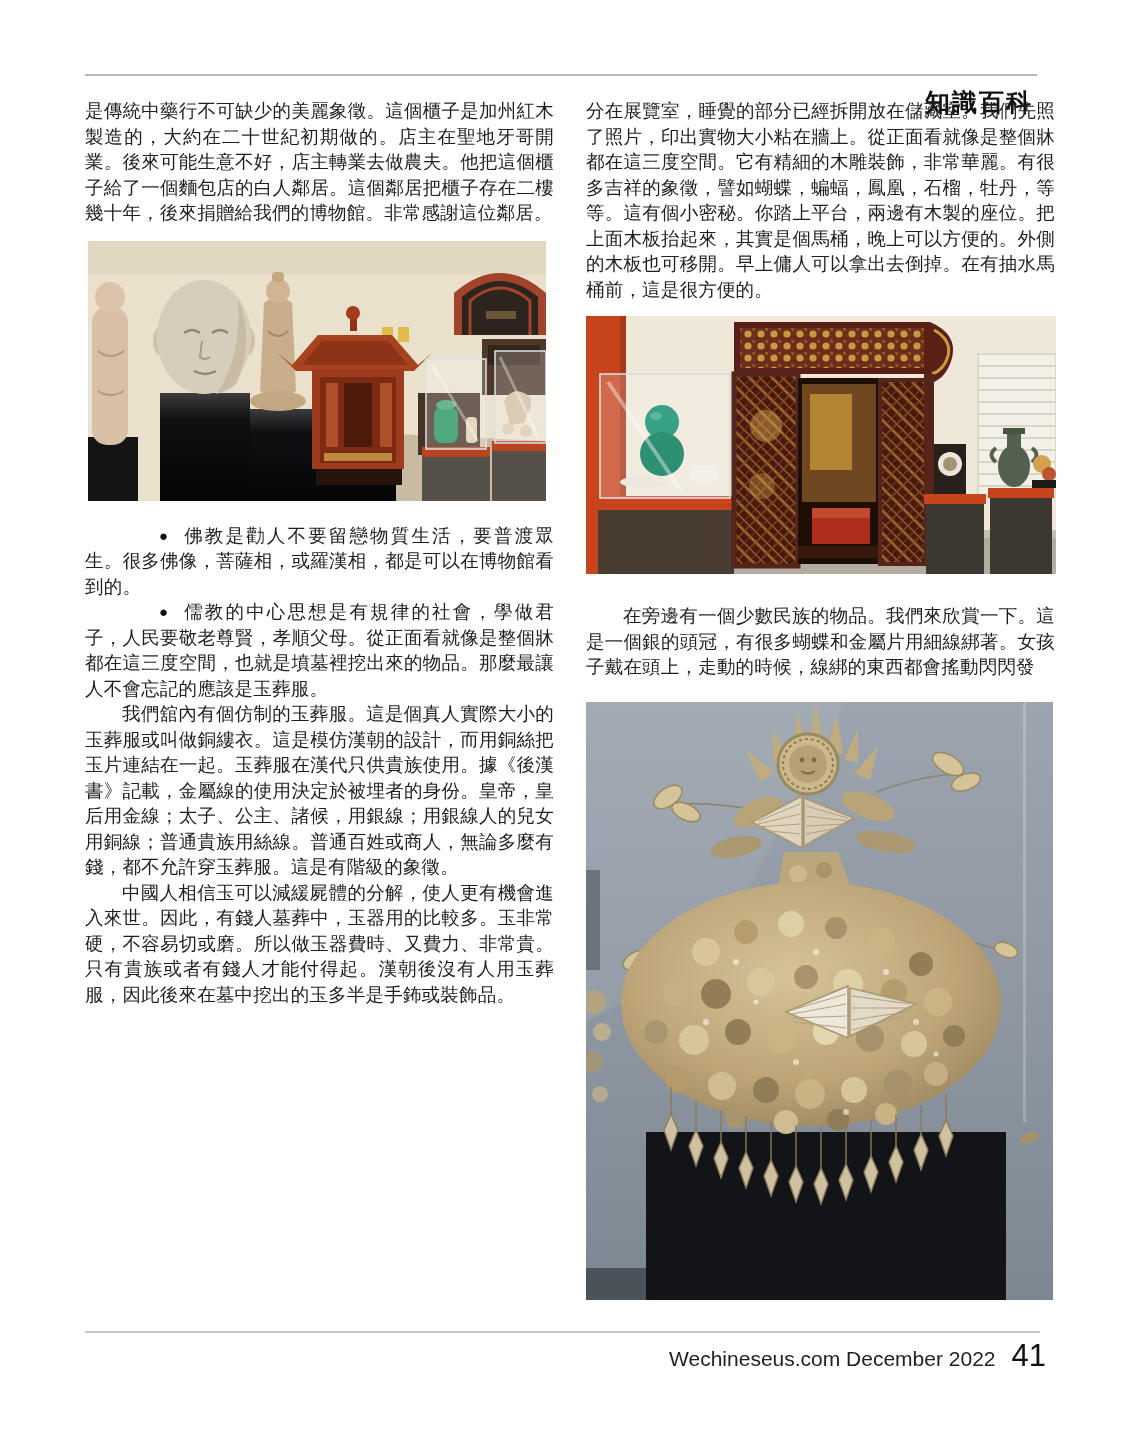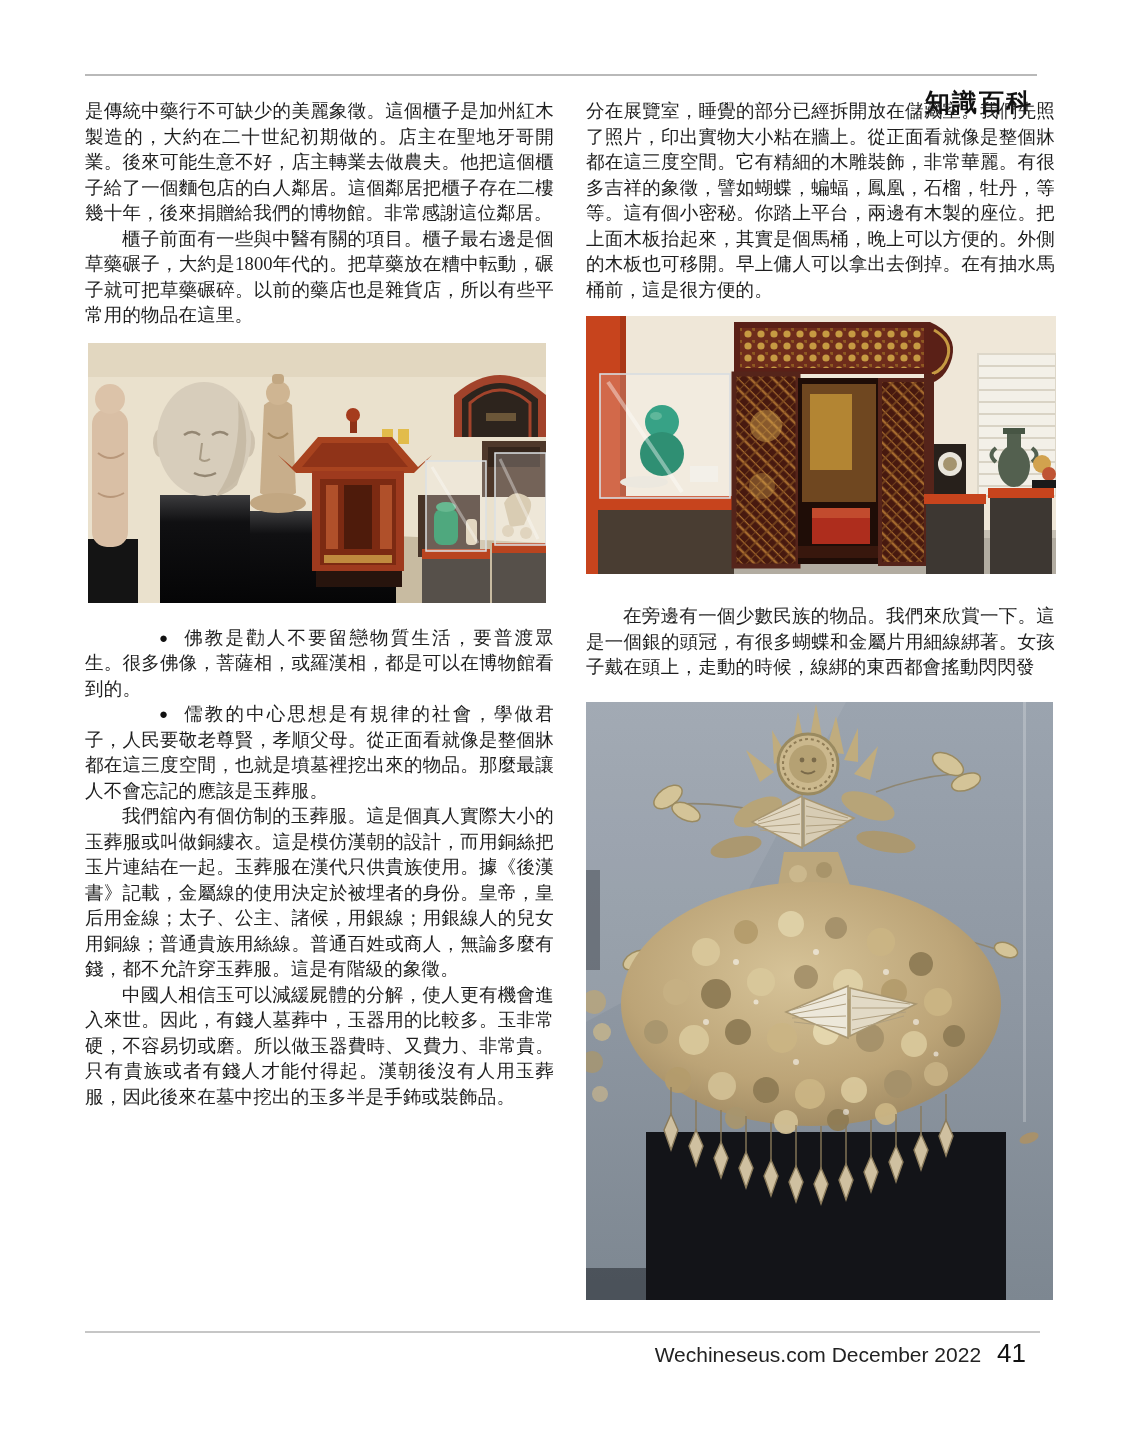--- a/index.html
+++ b/index.html
@@ -15,36 +15,35 @@
   .indent{text-indent:37px;}
   .bullet{display:inline-block;font-size:15px;vertical-align:1px;margin-right:14px;color:#111;}
   figure{margin:0;padding:0;}
   .photo{display:block;}
   .photo svg{display:block;}
   .fig-gallery{margin:14px 0 23px 3px;width:458px;height:260px;}
   .fig-bed{margin:13px 0 0 0;width:470px;height:258px;}
   .fig-crown{margin:21px 0 0 0;width:467px;height:598px;}
   .right-p2{margin-top:30px !important;}
   .footer-rule{position:absolute;left:85px;right:81px;top:1331px;height:2px;background:#c6c6c6;}
-  .footer{position:absolute;right:95px;top:1338px;display:flex;align-items:baseline;gap:16px;
+  .footer{position:absolute;right:75px;top:1338px;display:flex;align-items:baseline;gap:16px;
           font-family:"Liberation Sans","DejaVu Sans",sans-serif;justify-content:space-between;}
   .footer .site{font-size:21px;color:#222;}
-  .footer .pagenum{font-size:26px;color:#111;}
+  .footer .pagenum{font-size:31px;color:#111;}
 </style>
 </head>
 <body>
 
 <div class="page">
 
   <div class="header-title">知識百科</div>
   <div class="header-rule"></div>
 
   <div class="col col-left">
     <p>是傳統中藥行不可缺少的美麗象徵。這個櫃子是加州紅木製造的，大約在二十世紀初期做的。店主在聖地牙哥開業。後來可能生意不好，店主轉業去做農夫。他把這個櫃子給了一個麵包店的白人鄰居。這個鄰居把櫃子存在二樓幾十年，後來捐贈給我們的博物館。非常感謝這位鄰居。</p>
-    <p class="indent">櫃子前面有一些與中醫有關的項目。櫃子最右邊是個草藥碾子，大約是1800年代的。把草藥放在糟中転動，碾子就可把草藥碾碎。以前的藥店也是雜貨店，所以有些平常用的物品在這里。</p>
 
     <figure class="photo fig-gallery">
       <svg viewBox="0 0 458 260" width="458" height="260">
         <defs>
           <linearGradient id="g1black" x1="0" y1="0" x2="0" y2="1">
             <stop offset="0" stop-color="#3c3c3e"></stop>
               <stop offset="0.25" stop-color="#101012"></stop>
               <stop offset="1" stop-color="#050506"></stop>
           </linearGradient>
         </defs>

